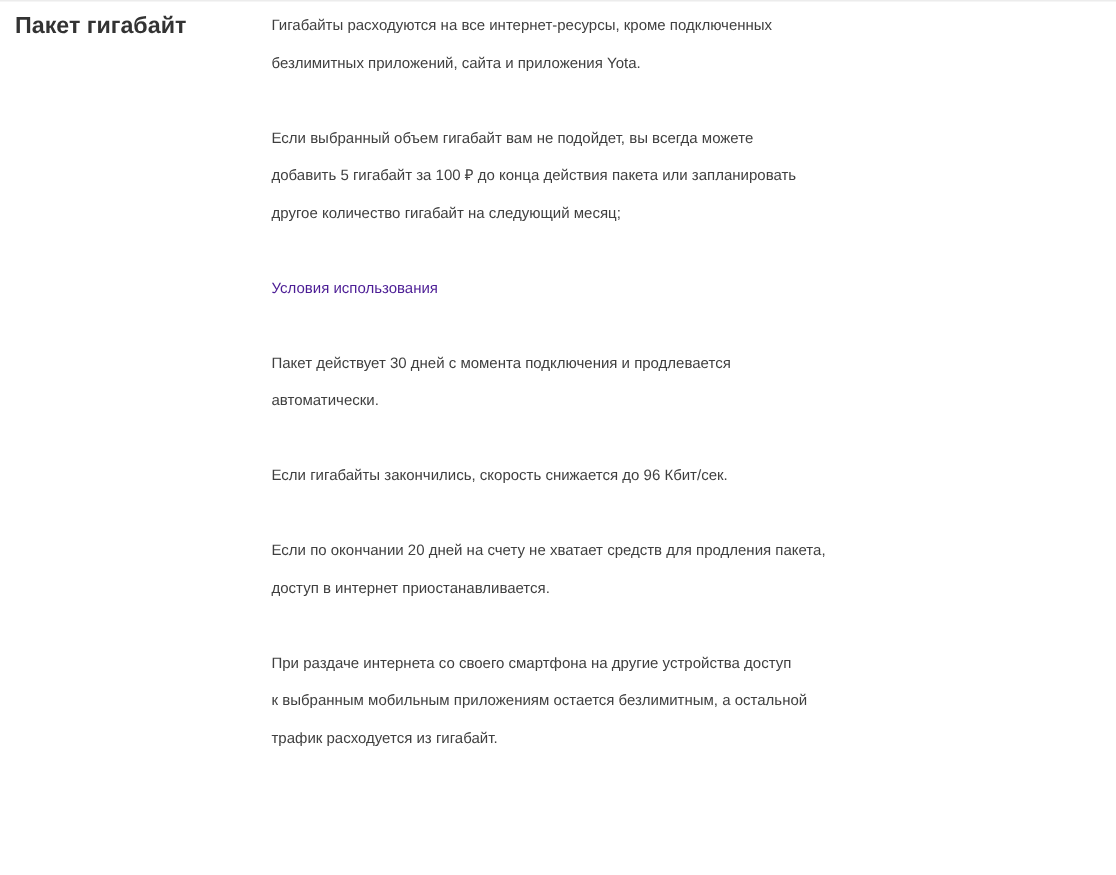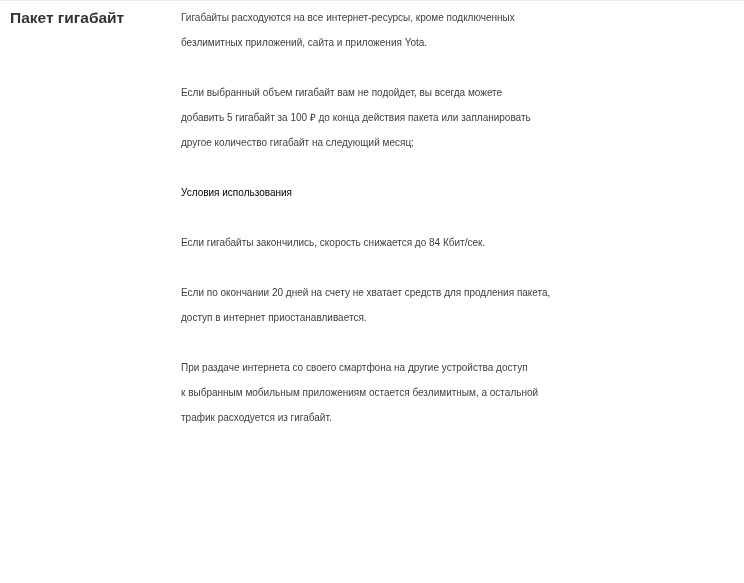--- a/index.html
+++ b/index.html
@@ -38,39 +38,41 @@
     max-width: 560px;
   }
   .desc-col p {
     margin: 0 0 25px 0;
     font-size: 10px;
     line-height: 25px;
     color: #3f3f3f;
     white-space: pre-line;
   }
   .desc-col p.muted {
-    color: #000000;
+    color: #4c1d95;
   }
 </style>
 </head>
 <body>
 
 <div class="page">
   <div class="detail-row">
     <div class="term-col">
       <div class="term">Пакет гигабайт</div>
     </div>
     <div class="desc-col">
       <p>Гигабайты расходуются на все интернет-ресурсы, кроме подключенных
 безлимитных приложений, сайта и приложения Yota.</p>
       <p>Если выбранный объем гигабайт вам не подойдет, вы всегда можете
 добавить 5 гигабайт за 100 ₽ до конца действия пакета или запланировать
 другое количество гигабайт на следующий месяц;</p>
       <p class="muted">Условия использования</p>
-      <p>Если гигабайты закончились, скорость снижается до 84 Кбит/сек.</p>
+      <p>Пакет действует 30 дней с момента подключения и продлевается
+автоматически.</p>
+      <p>Если гигабайты закончились, скорость снижается до 96 Кбит/сек.</p>
       <p>Если по окончании 20 дней на счету не хватает средств для продления пакета,
 доступ в интернет приостанавливается.</p>
       <p>При раздаче интернета со своего смартфона на другие устройства доступ
 к выбранным мобильным приложениям остается безлимитным, а остальной
 трафик расходуется из гигабайт.</p>
     </div>
   </div>
 </div>
 
 </body></html>

